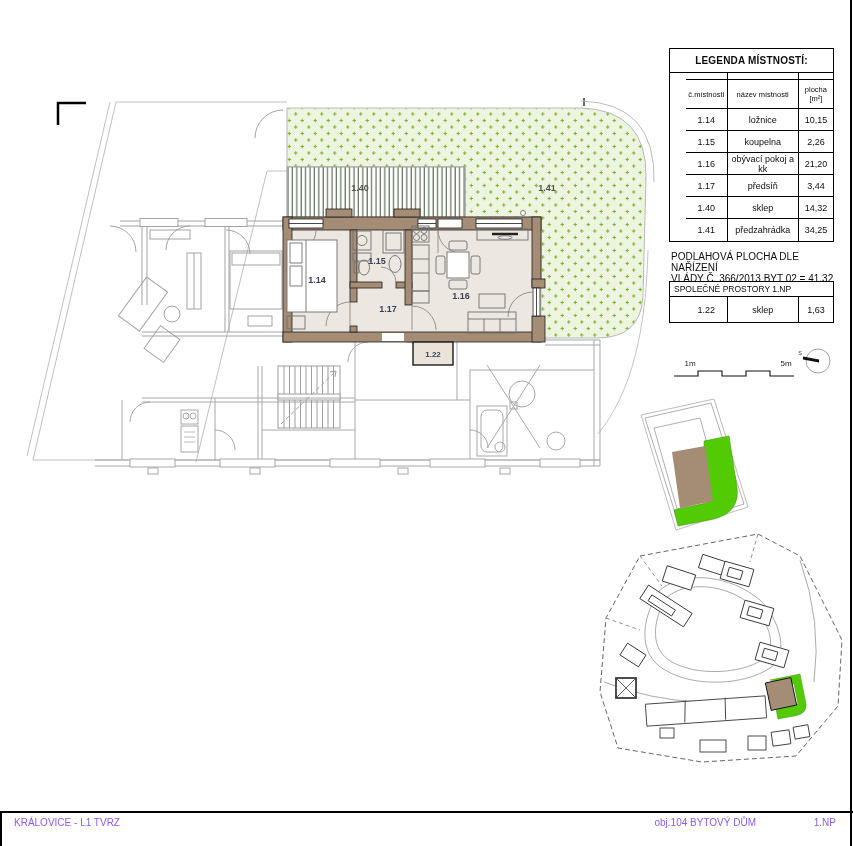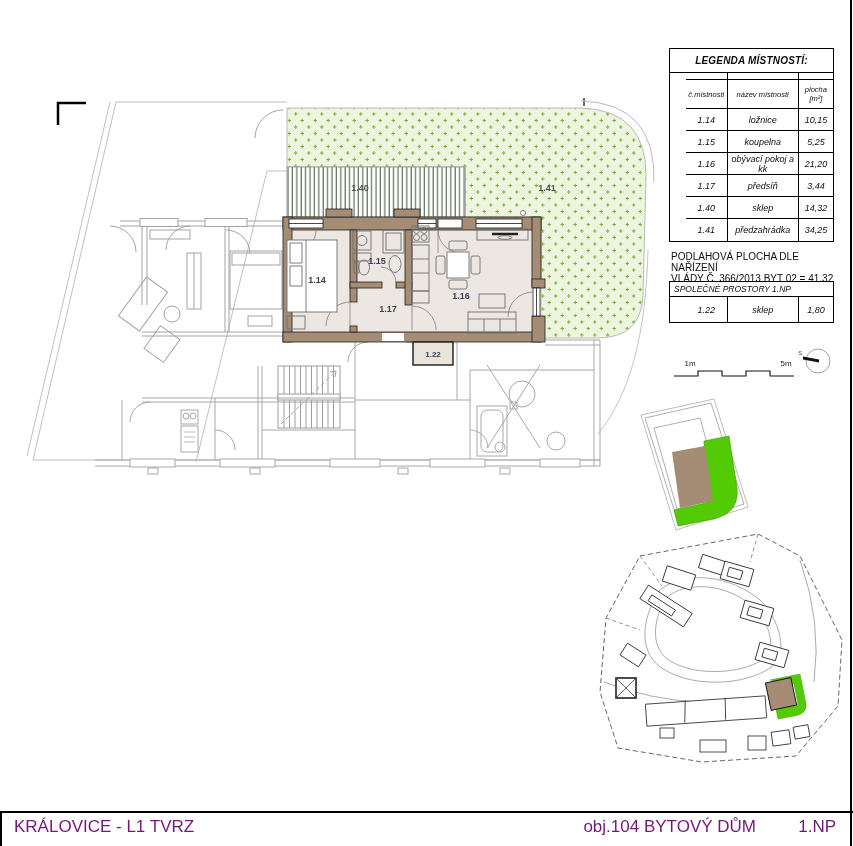--- a/index.html
+++ b/index.html
@@ -7,21 +7,21 @@
          font-family:"Liberation Sans",sans-serif;color:#111;}
   svg text{font-family:"Liberation Sans",sans-serif;}
   .rl{font-size:9px;font-weight:bold;fill:#3a4058;text-anchor:middle;}
   .tl{font-size:9px;font-weight:bold;fill:#52524a;text-anchor:middle;}
   .sl{font-size:8px;fill:#222;text-anchor:middle;}
 
   
   .hdr{position:absolute;left:668px;top:18px;width:170px;display:flex;
        justify-content:space-between;font-size:21px;color:#0d0d0d;}
   .tbl{position:absolute;left:669px;width:165px;border:1.4px solid #000;
-       box-sizing:border-box;background:#fff;font-size:9px;color:#0d0d0d;font-style:italic;}
+       box-sizing:border-box;background:#fff;font-size:9px;color:#0d0d0d;}
   .tbl .row{display:flex;box-sizing:border-box;margin-left:16px;}
   .tbl .c{box-sizing:border-box;display:flex;align-items:center;justify-content:center;
           text-align:center;border-left:0.9px solid #000;}
   .tbl .c:first-child{border-left:none;}
   .tbl .c1{width:45px;} .tbl .c2{width:79px;} .tbl .c3{width:39px;}
   .legend-title{height:23px;display:flex;align-items:center;justify-content:center;
        font-weight:bold;font-size:10px;border-bottom:0.9px solid #000;letter-spacing:.2px;}
   .spacer-row{height:7px;border-bottom:0.9px solid #000;}
   .colhdr{height:29px;border-bottom:0.9px solid #000;font-size:7.5px;}
   .drow{height:22px;border-bottom:0.9px solid #000;}
@@ -29,21 +29,21 @@
   .notes{position:absolute;left:671px;top:251px;width:165px;font-size:10px;
          line-height:11px;color:#0d0d0d;}
   .common-title{height:15px;display:flex;align-items:center;padding-left:4px;
          font-size:8.5px;border-bottom:0.9px solid #000;box-sizing:border-box;}
   .crow{height:25px;border-bottom:none;}
 
   
   .foot-line{position:absolute;left:0;top:811px;width:853px;height:2px;background:#000;}
   .page-right{position:absolute;left:850px;top:0;width:2px;height:846px;background:#000;}
   .page-left-foot{position:absolute;left:0;top:811px;width:1.5px;height:35px;background:#000;}
-  .foot-text{position:absolute;top:817px;font-size:17px;color:#701a75;white-space:nowrap;}
+  .foot-text{position:absolute;top:817px;font-size:10px;color:#8b5cf6;white-space:nowrap;}
 </style>
 </head>
 <body>
 
 <div class="sheet">
 
 <svg width="853" height="846" viewBox="0 0 853 846" style="position:absolute;left:0;top:0;">
   <defs>
     <pattern id="gardenDots" width="13" height="13" patternUnits="userSpaceOnUse">
       <rect width="13" height="13" fill="#edf5e0"></rect>
@@ -354,21 +354,21 @@
     </div>
   </div>
   <div class="row drow">
     <div class="c c1">1.14</div>
     <div class="c c2">ložnice</div>
     <div class="c c3">10,15</div>
   </div>
   <div class="row drow">
     <div class="c c1">1.15</div>
     <div class="c c2">koupelna</div>
-    <div class="c c3">5,25</div>
+    <div class="c c3">2,26</div>
   </div>
   <div class="row drow">
     <div class="c c1">1.16</div>
     <div class="c c2">obývací pokoj a kk</div>
     <div class="c c3">21,20</div>
   </div>
   <div class="row drow">
     <div class="c c1">1.17</div>
     <div class="c c2">předsíň</div>
     <div class="c c3">3,44</div>
@@ -388,21 +388,21 @@
 <div class="notes">
   <div>PODLAHOVÁ PLOCHA DLE NAŘÍZENÍ</div>
   <div>VLÁDY Č. 366/2013 BYT 02 = 41,32 m²</div>
 </div>
 
 <div class="tbl" style="top:281px;">
   <div class="common-title">SPOLEČNÉ PROSTORY 1.NP</div>
   <div class="row crow">
     <div class="c c1">1.22</div>
     <div class="c c2">sklep</div>
-    <div class="c c3">1,80</div>
+    <div class="c c3">1,63</div>
   </div>
 </div>
 
 <div class="foot-line"></div>
 <div class="page-right"></div>
 <div class="page-left-foot"></div>
 <div class="foot-text" style="left:14px;">KRÁLOVICE - L1 TVRZ</div>
 <div class="foot-text" style="right:97px;">obj.104 BYTOVÝ DŮM</div>
 <div class="foot-text" style="right:17px;margin-left:8px;">1.NP</div>
 

